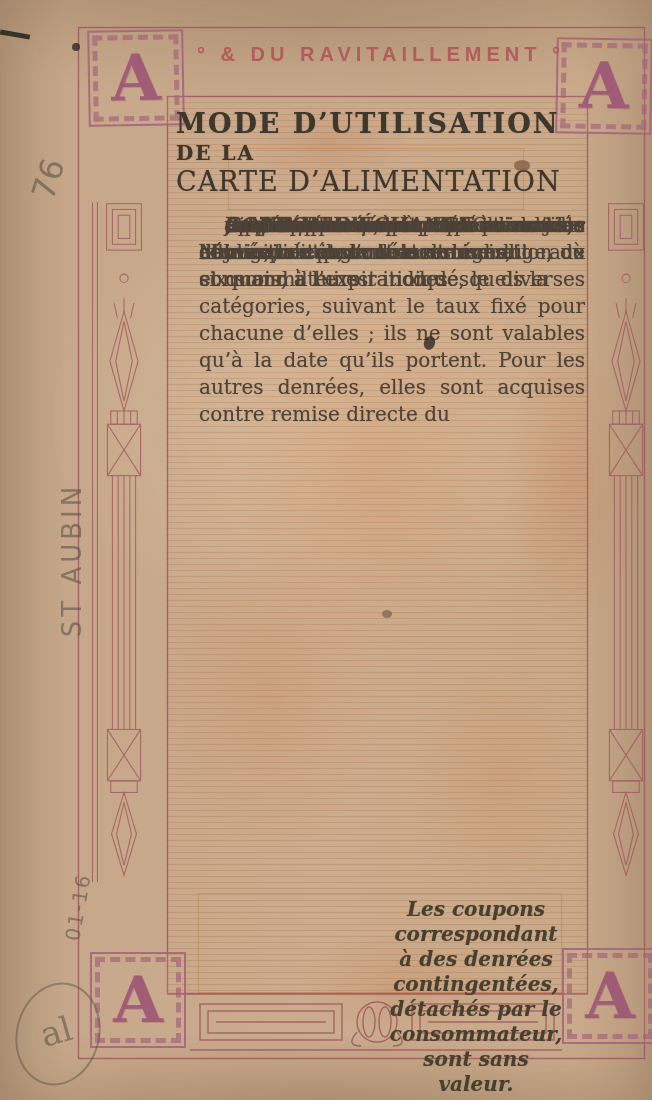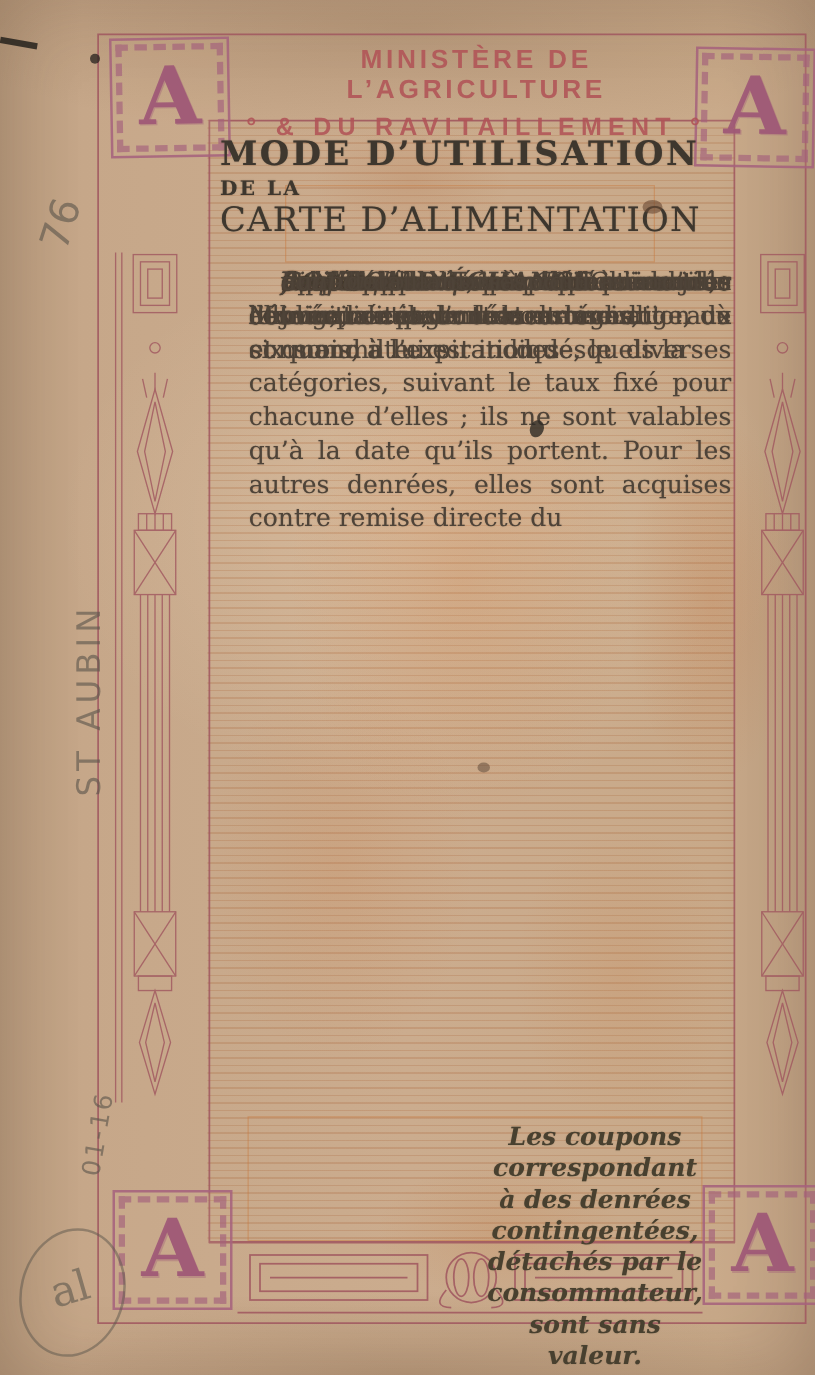--- a/index.html
+++ b/index.html
@@ -31,21 +31,21 @@
     color:rgba(158,88,118,.92);text-shadow:1px 1px 0 rgba(158,88,118,.35);}
 
   
   .ministry{left:196px;top:36px;width:370px;text-align:center;
     font-family:"Liberation Sans",sans-serif;font-weight:bold;color:rgba(176,83,86,.88);}
   .ministry .l1{position:static;display:block;font-size:21px;letter-spacing:3px;}
   .ministry .l2{position:static;display:block;font-size:20px;letter-spacing:5px;margin-top:7px;}
   .titleblock{left:176px;top:108px;width:402px;text-align:left;color:#3e372e;
     text-shadow:0 0 1px rgba(62,55,46,.55);}
   .titleblock .t1{position:static;display:block;font-weight:bold;font-size:27px;letter-spacing:2px;}
-  .titleblock .t2{position:static;display:block;font-weight:bold;font-size:16px;letter-spacing:2px;margin-top:2px;}
+  .titleblock .t2{position:static;display:block;font-weight:bold;font-size:20px;letter-spacing:2px;margin-top:2px;}
   .titleblock .t3{position:static;display:block;font-weight:normal;font-size:27px;letter-spacing:1px;margin-top:1px;}
 
   .bodytext{left:173px;top:212px;width:412px;color:#4e4338;font-size:20px;line-height:27px;
     text-align:justify;text-shadow:0 0 1px rgba(78,67,56,.45);}
   .bodytext p{position:static;margin:0;text-indent:26px;}
   .bodytext .it,.notice .it{font-style:italic;}
   .bodytext .bd,.notice .bd{font-weight:bold;}
 
   .notice{left:206px;top:897px;width:360px;text-align:center;color:#48402f;
     font-size:20px;line-height:25px;font-style:italic;font-weight:bold;
@@ -162,21 +162,20 @@
   <div class="corner" style="left:90px;top:952px;">
     <span class="tick"></span>
     <span class="letter">A</span>
   </div>
   <div class="corner" style="left:562px;top:948px;">
     <span class="tick"></span>
     <span class="letter">A</span>
   </div>
 
   <div class="ministry">
-    <span class="l1">MINISTÈRE DE L’AGRICULTURE</span>
     <span class="l2">° &amp; DU RAVITAILLEMENT °</span>
   </div>
 
   <div class="titleblock">
     <span class="t1">MODE D’UTILISATION</span>
     <span class="t2">DE LA</span>
     <span class="t3">CARTE D’ALIMENTATION</span>
   </div>
 
   <div class="bodytext">

